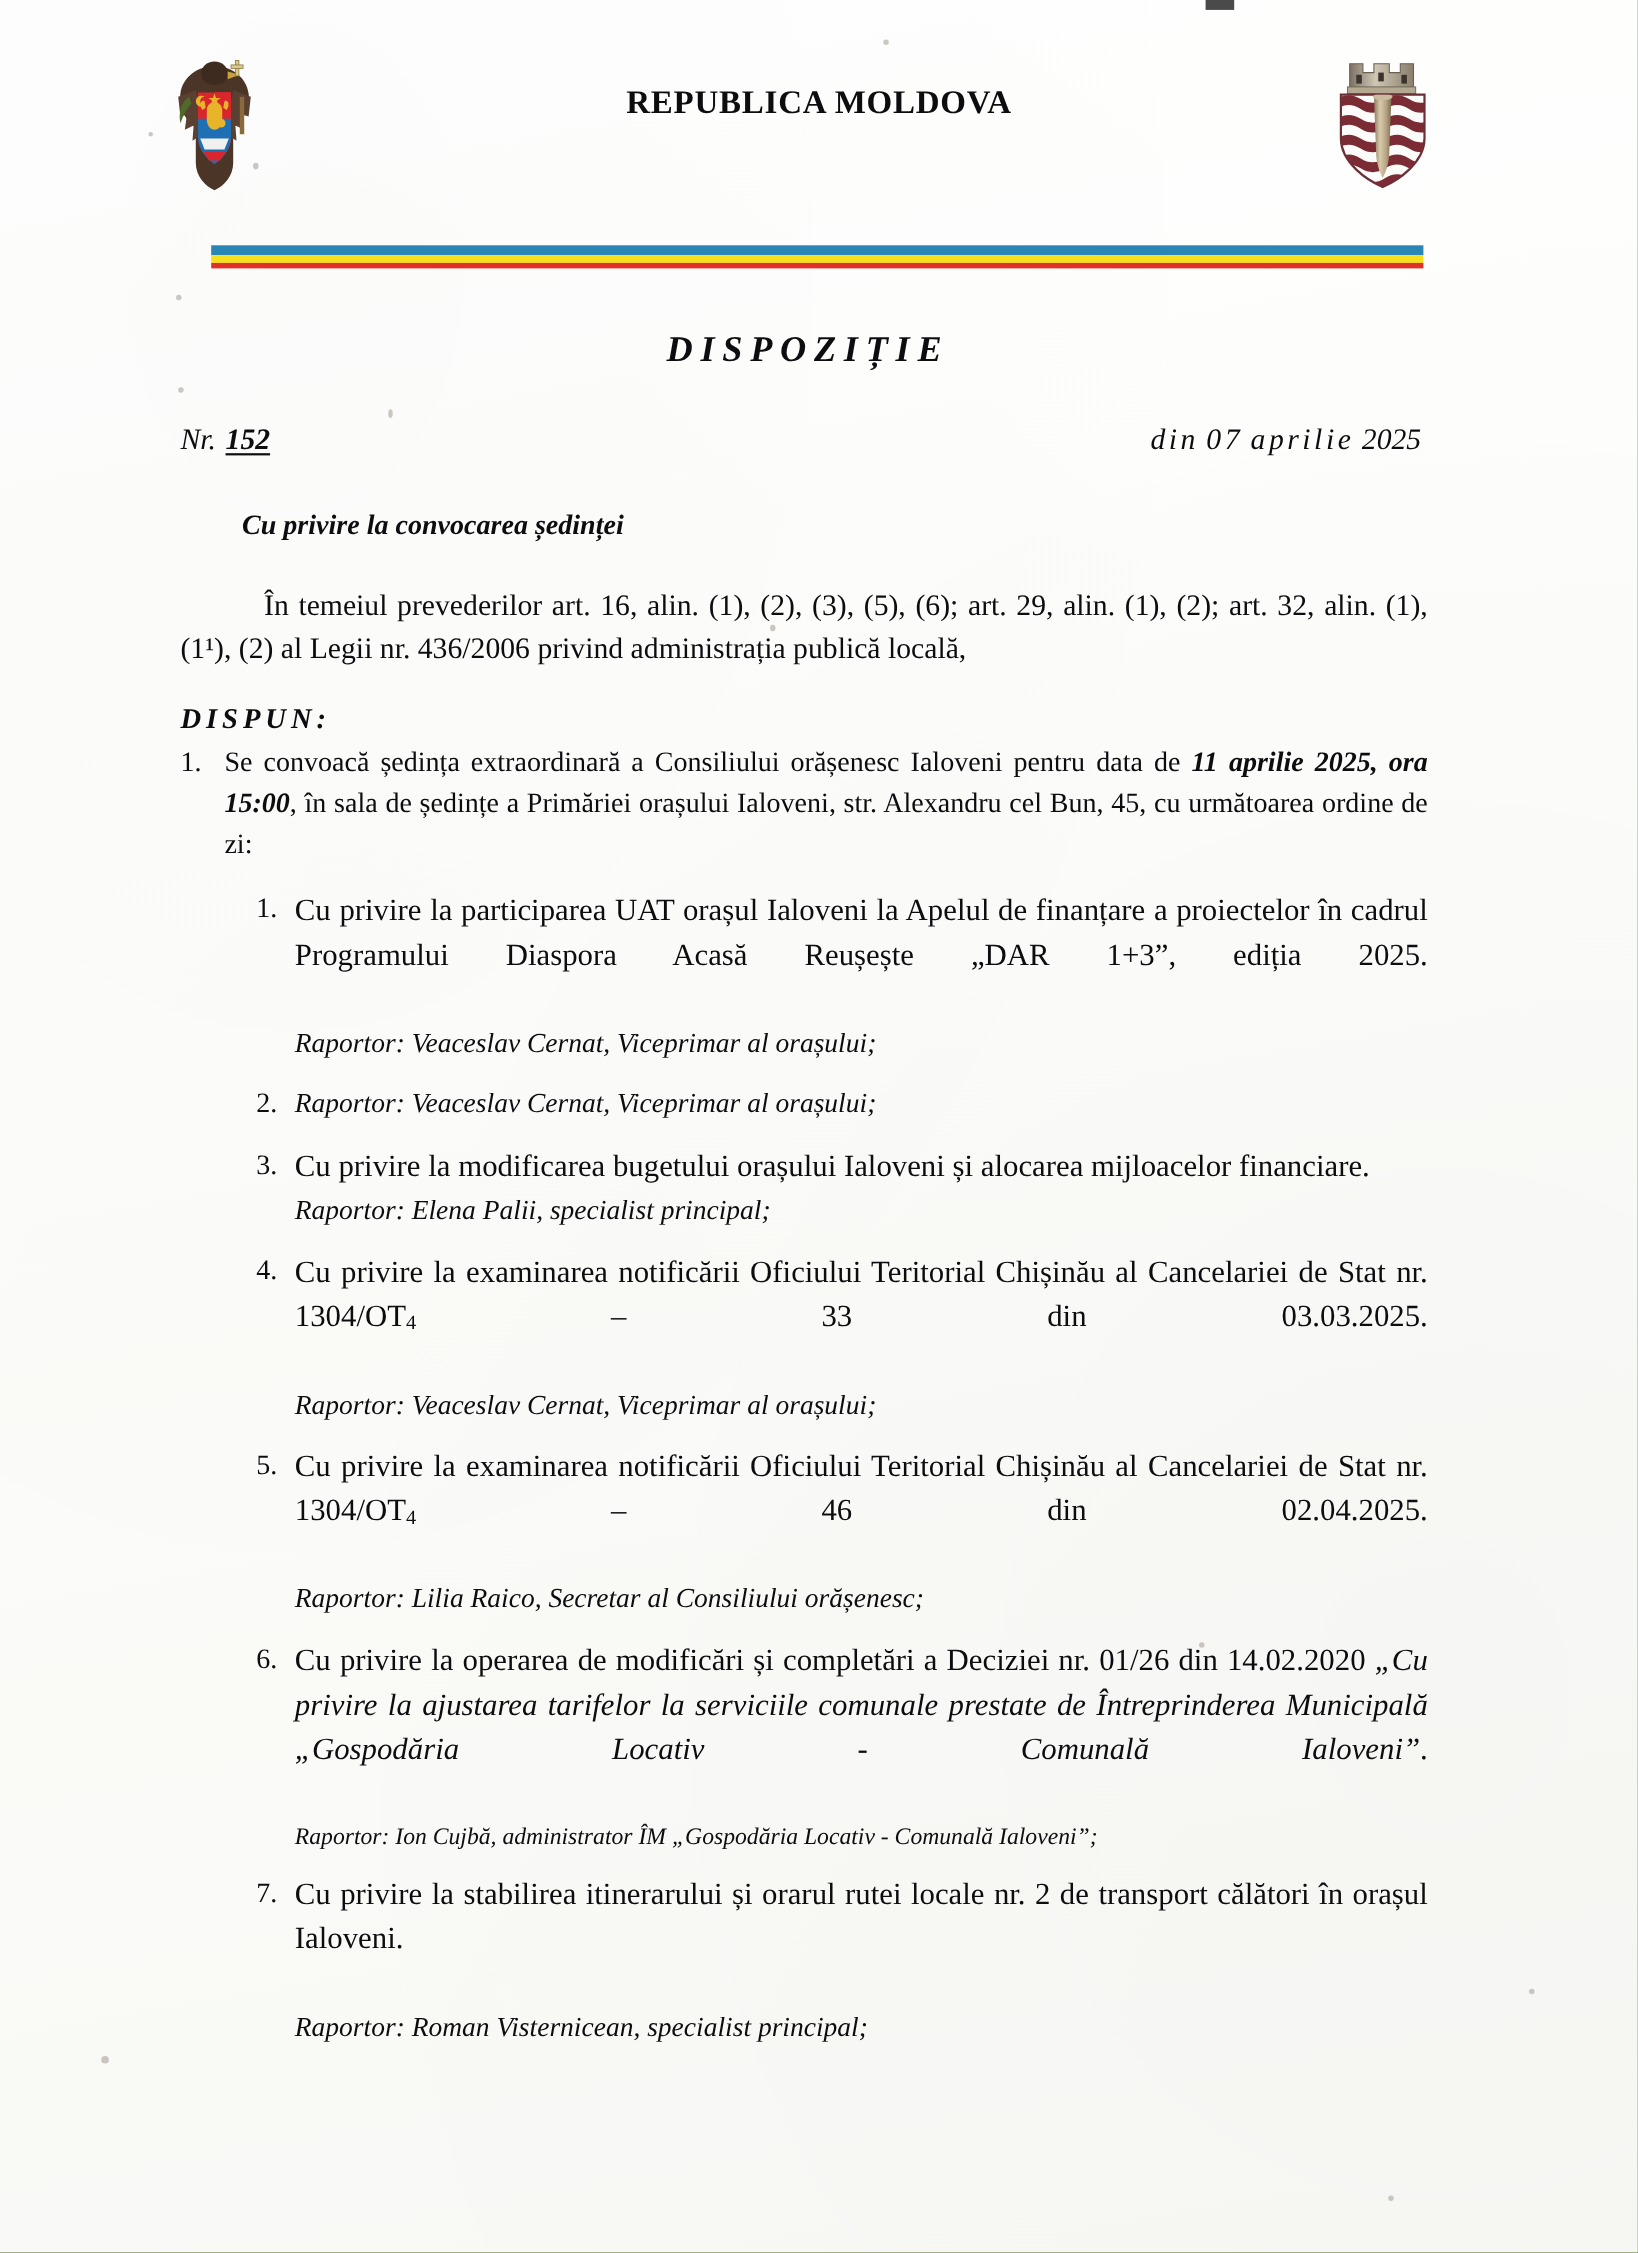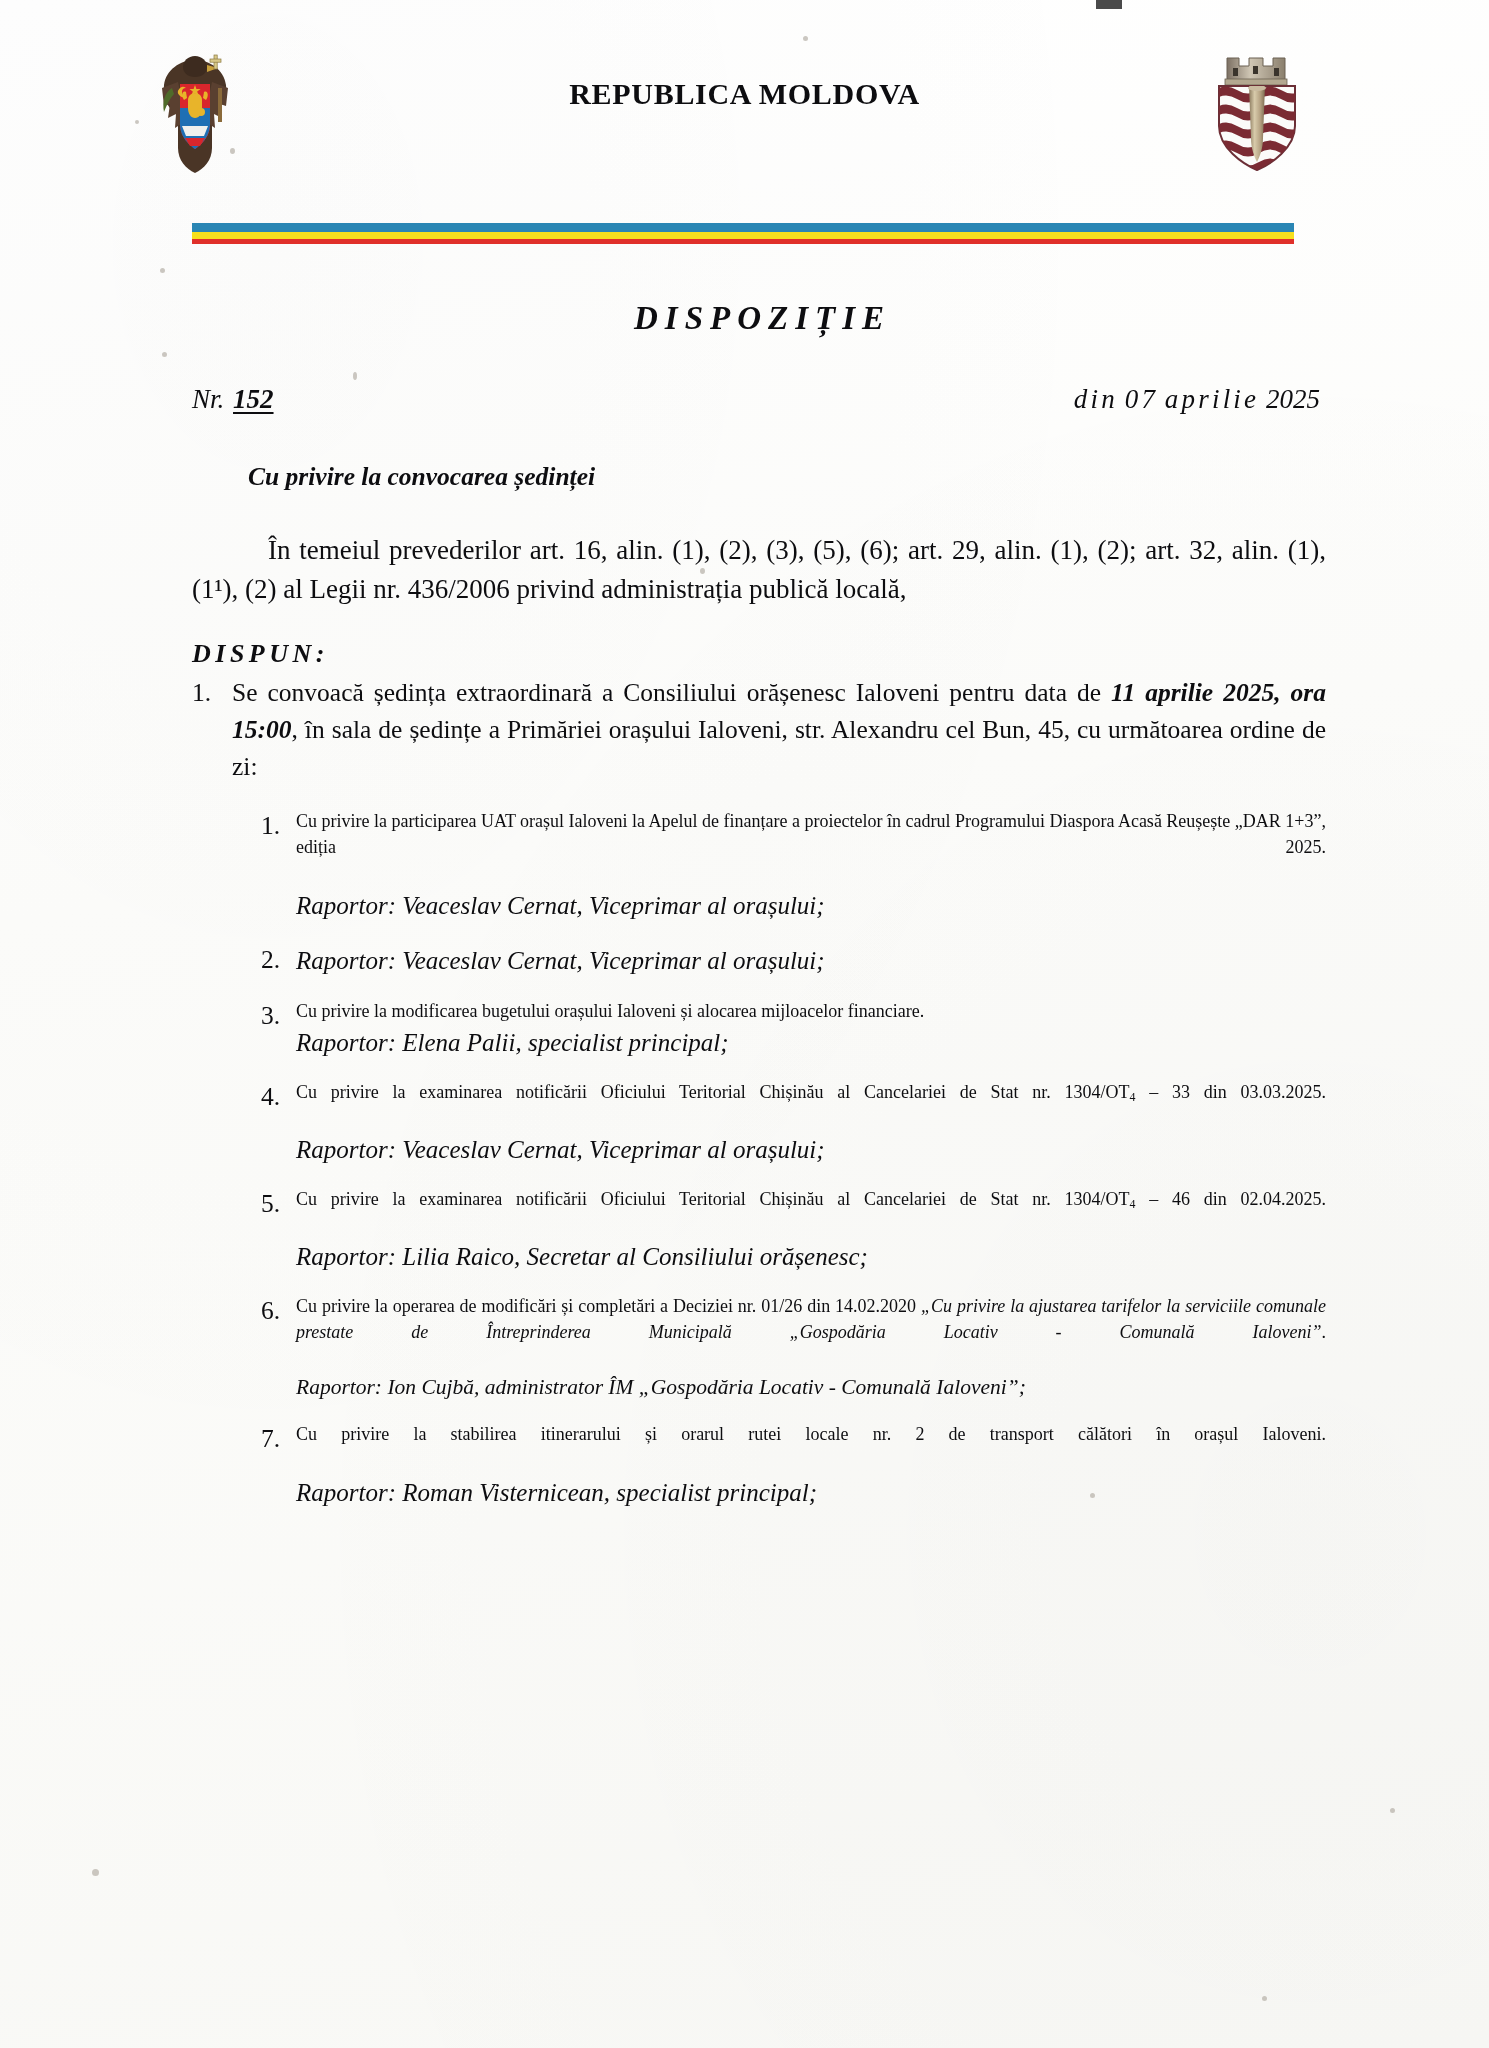--- a/index.html
+++ b/index.html
@@ -98,21 +98,21 @@
   }
   .tricolor span { display:block; width:100%; }
   .tri-blue   { height: 9px; }
   .tri-yellow { height: 7px; }
   .tri-red    { height: 5px; }
 
   
   .doc-body {
     position: absolute;
     top: 300px;
-    left: 192px;
+    left: 164px;
     width: 1134px;
   }
   .doc-title {
     text-align: center;
     font-weight: bold;
     font-style: italic;
     font-size: 33px;
     letter-spacing: 7px;
     margin: 0 0 47px 0;
     padding-left: 7px;
@@ -191,21 +191,21 @@
     width: 44px;
     flex: 0 0 44px;
     font-size: 25.5px;
     line-height: 1.45;
     text-align: right;
     padding-right: 16px;
     box-sizing: border-box;
   }
   .agenda-item .body { flex: 1; }
   .agenda-item .atext {
-    font-size: 18px;
+    font-size: 28px;
     line-height: 1.45;
     text-align: justify;
     text-justify: inter-word;
   }
   .agenda-item .atext i { font-style: italic; }
   .agenda-item .atext sub {
     font-size: .66em;
     vertical-align: baseline;
     position: relative;
     top: 3px;

